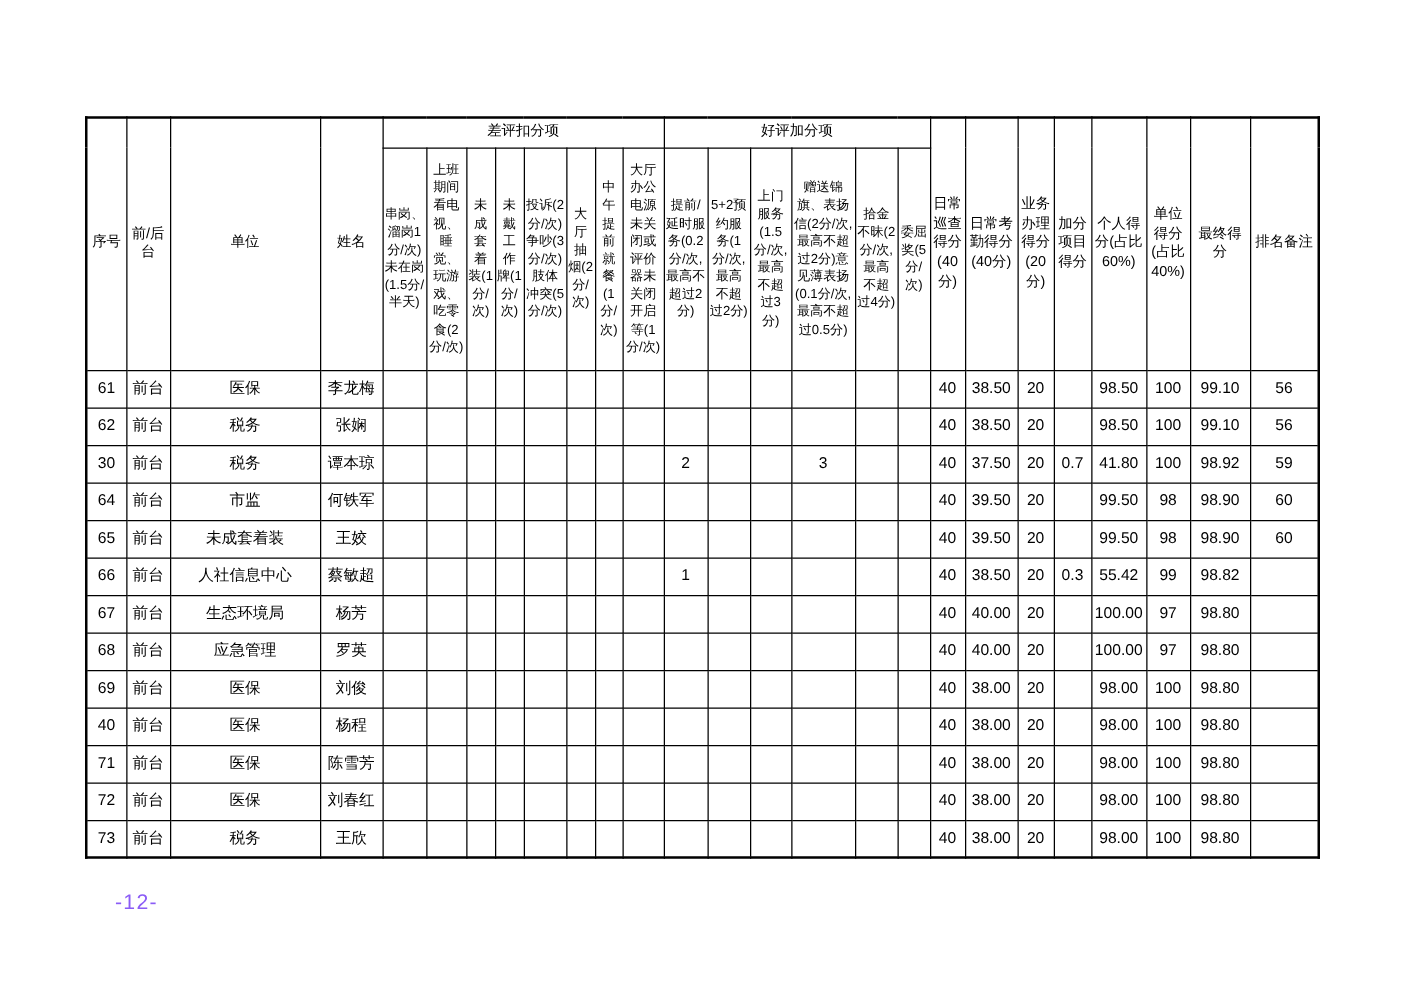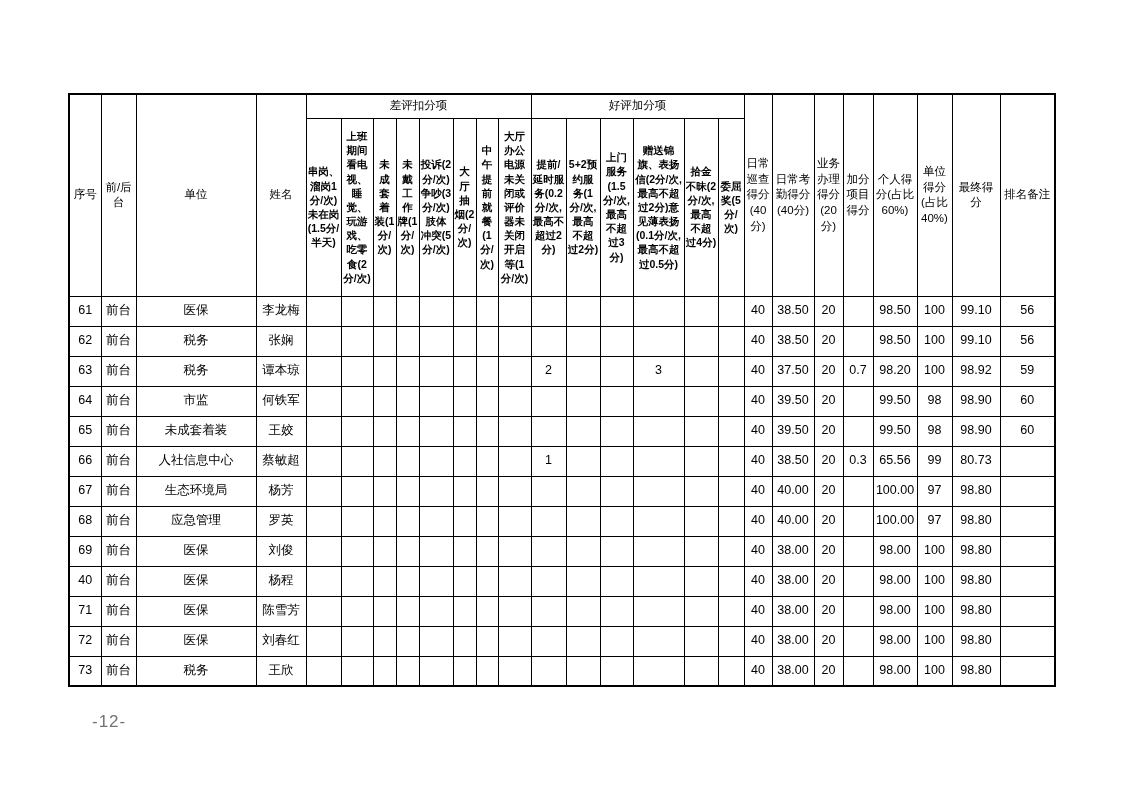--- a/index.html
+++ b/index.html
@@ -29,36 +29,36 @@
     overflow: hidden;
   }
   table.score-table thead th {
     font-size: 10.5px;
     font-weight: normal;
     line-height: 1.35;
     padding: 1px;
     word-break: break-all;
   }
   table.score-table thead tr.group-row th { height: 24px; font-size: 11.5px; }
-  table.score-table thead tr.sub-row th { height: 178px; font-weight: bold; }
+  table.score-table thead tr.sub-row th { height: 178px; }
   table.score-table thead th.wide-head { font-size: 11.5px; }
   table.score-table tbody td {
     height: 30px;
     font-size: 12.5px;
     padding: 0 1px;
     word-break: break-all;
     line-height: 1.1;
   }
   .footer-page {
     position: absolute;
     left: 92px;
     top: 712px;
     font-size: 17px;
     letter-spacing: 1px;
-    color: #737373;
+    color: #8b5cf6;
   }
 </style>
 </head>
 <body>
 
 <div class="page">
   <table class="score-table">
     <colgroup id="cols">
         <col style="width: 32px;">
         <col style="width: 35px;">
@@ -172,21 +172,21 @@
           <td>40</td>
           <td>38.50</td>
           <td>20</td>
           <td></td>
           <td>98.50</td>
           <td>100</td>
           <td>99.10</td>
           <td>56</td>
         </tr>
         <tr>
-          <td>63</td>
+          <td>30</td>
           <td>前台</td>
           <td>税务</td>
           <td>谭本琼</td>
           <td></td>
           <td></td>
           <td></td>
           <td></td>
           <td></td>
           <td></td>
           <td></td>
@@ -194,21 +194,21 @@
           <td>2</td>
           <td></td>
           <td></td>
           <td>3</td>
           <td></td>
           <td></td>
           <td>40</td>
           <td>37.50</td>
           <td>20</td>
           <td>0.7</td>
-          <td>98.20</td>
+          <td>41.80</td>
           <td>100</td>
           <td>98.92</td>
           <td>59</td>
         </tr>
         <tr>
           <td>64</td>
           <td>前台</td>
           <td>市监</td>
           <td>何铁军</td>
           <td></td>
@@ -278,23 +278,23 @@
           <td>1</td>
           <td></td>
           <td></td>
           <td></td>
           <td></td>
           <td></td>
           <td>40</td>
           <td>38.50</td>
           <td>20</td>
           <td>0.3</td>
-          <td>65.56</td>
+          <td>55.42</td>
           <td>99</td>
-          <td>80.73</td>
+          <td>98.82</td>
           <td></td>
         </tr>
         <tr>
           <td>67</td>
           <td>前台</td>
           <td>生态环境局</td>
           <td>杨芳</td>
           <td></td>
           <td></td>
           <td></td>

